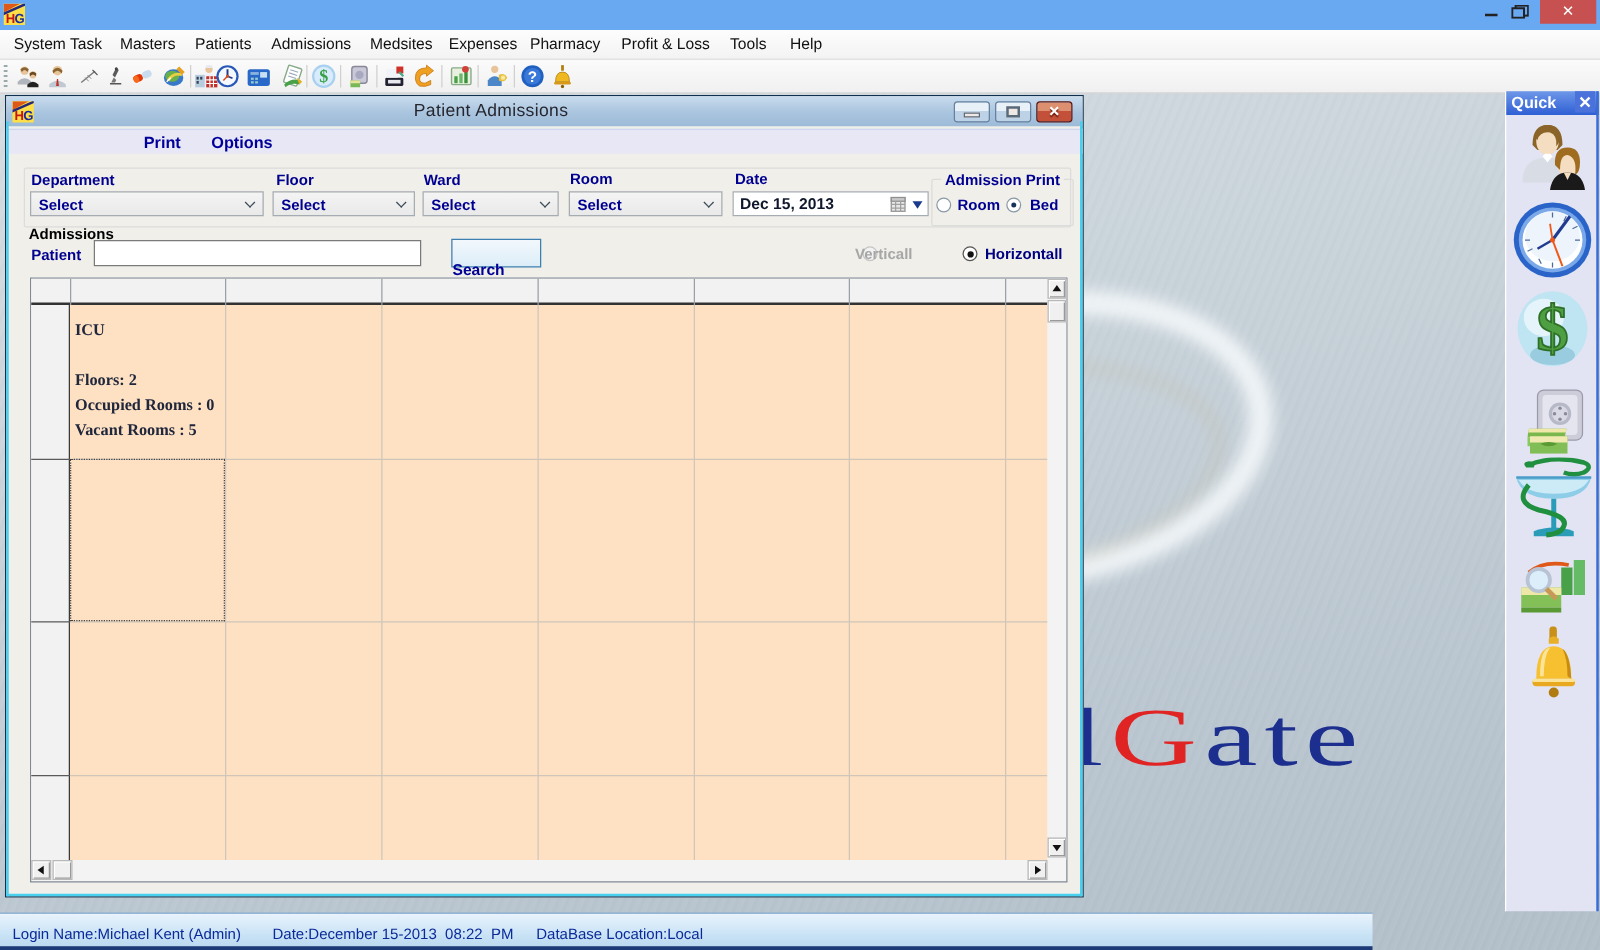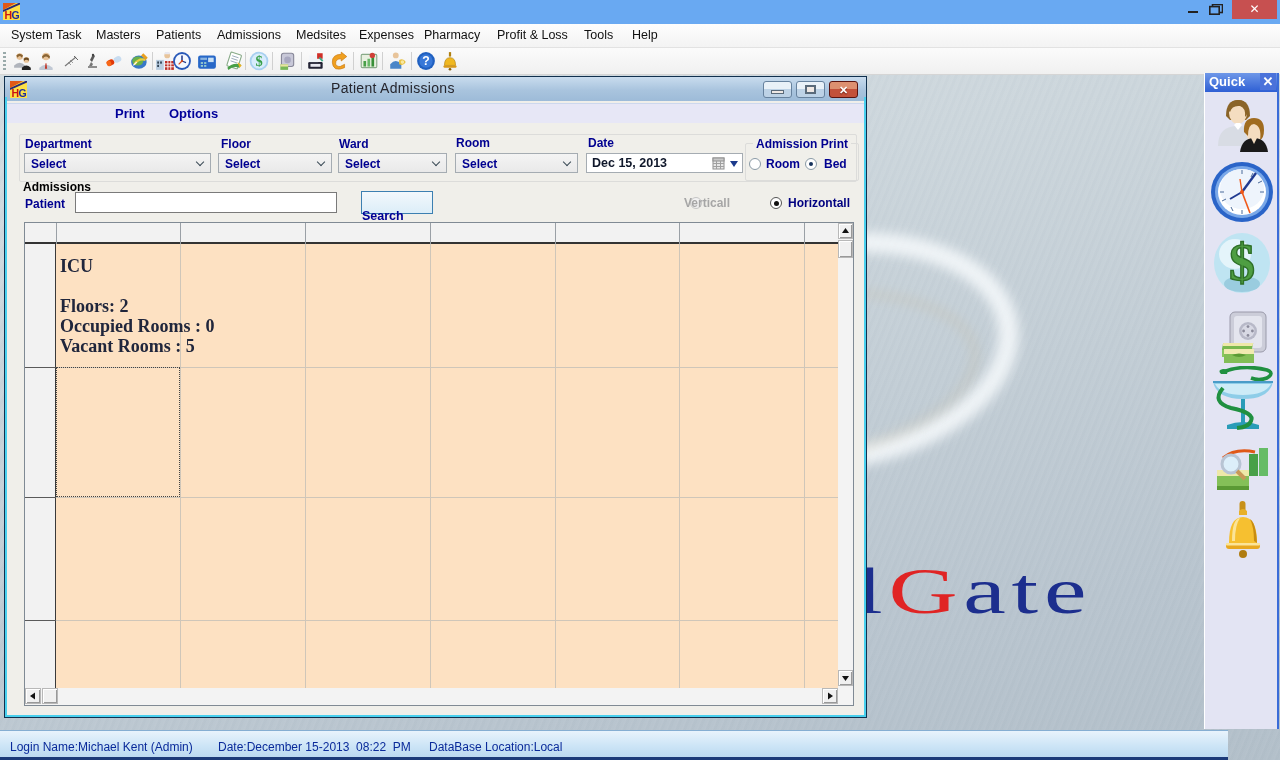--- a/index.html
+++ b/index.html
@@ -65,30 +65,30 @@
 .radio.dis { border-color:#c5c5c5; background:#f2f2f2; }
 
 
 #grid { position:absolute; left:19px; top:145px; width:830px; height:484px; background:#f4f4f4; border:1px solid #808a94; }
 .pp { background:#fde1c2; }
 .cellline { position:absolute; background:#cfc6b9; }
 .hdrline { position:absolute; background:#9aa0a6; }
 .rowhdr { position:absolute; background:#f2f2f2; }
 .scroll { position:absolute; background:#f3f3f3; }
 .sbtn { position:absolute; width:15px; height:16px; background:#f0f0f0; border:1px solid #b8b8b8; box-shadow:inset 1px 1px 0 #fff, inset -1px -1px 0 #999; }
-.gridtxt { position:absolute; font-family:"Liberation Serif", serif; font-weight:bold; font-size:18px; color:#20263c; }
+.gridtxt { position:absolute; font-family:"Liberation Serif", serif; font-weight:bold; font-size:13px; color:#20263c; }
 
 
 #sidebar { position:absolute; left:1204px; top:73px; width:74px; height:656px; background:#e3e4f3; border-left:1px solid #fff; }
 #sbhead { position:absolute; left:0; top:0; width:74px; height:19px; background:linear-gradient(#6e97e8,#2e5fd4); color:#fff; font-weight:bold; font-size:13px; padding:1px 0 0 4px; }
 #sbhead .x { position:absolute; right:3px; top:0px; width:16px; height:17px; background:#4a72da; color:#fff; text-align:center; font-size:13px; line-height:17px; }
 #sbedge { position:absolute; left:1277px; top:73px; width:2px; height:656px; background:#3a6cd8; }
 
 
-#statusbar { position:absolute; left:0; top:730px; width:1228px; height:30px; background:linear-gradient(#e9f3fc,#cbe4f6 60%,#bcd9f0); border-top:1px solid #86aed2; border-bottom:3px solid #1c3a78; }
+#statusbar { position:absolute; left:0; top:730px; width:1098px; height:30px; background:linear-gradient(#e9f3fc,#cbe4f6 60%,#bcd9f0); border-top:1px solid #86aed2; border-bottom:3px solid #1c3a78; }
 #statusbar span { position:absolute; top:9px; font-size:12px; color:#0a2a9a; }
 </style>
 </head>
 <body>
 
 <div id="desktop">
   <div class="tex"></div>
   <svg width="1280" height="736" style="position:absolute;left:0;top:0">
     <defs>
         <filter id="blur8">

